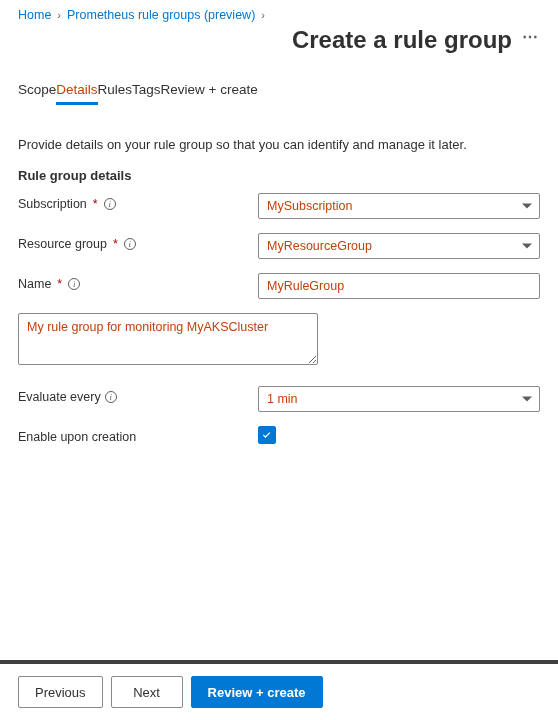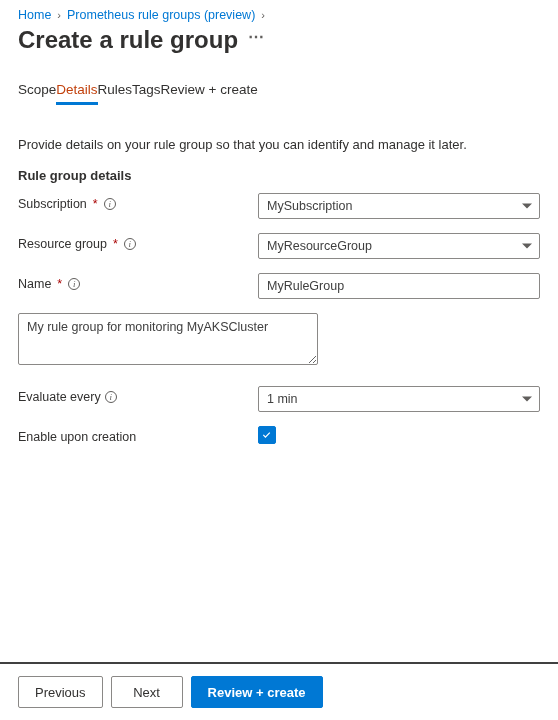--- a/index.html
+++ b/index.html
@@ -2,51 +2,51 @@
 <html><head>
 <meta charset="utf-8">
 <style>
   * { box-sizing: border-box; }
   html, body { margin:0; padding:0; width:558px; height:720px; font-family: "Segoe UI", Tahoma, sans-serif; color:#323130; background:#fff; }
   body { display:flex; flex-direction:column; }
   .content { flex:1; overflow:hidden; padding:6px 18px 0 18px; }
   .breadcrumb { font-size:12.5px; color:#605e5c; margin-top:2px; margin-bottom:4px; display:flex; align-items:center; gap:4px; }
   .breadcrumb a { color:#0078d4; text-decoration:none; cursor:pointer; }
   .breadcrumb .chev { color:#605e5c; font-size:11px; padding:0 2px;}
-  h1.title { font-size:24px; font-weight:600; margin:2px 0 6px 0; display:flex; align-items:center; gap:10px;}
+  h1.title { font-size:24px; font-weight:600; margin:2px 0 6px 0; display:flex; align-items:center; gap:10px;justify-content:flex-end;}
   .title .dots { color:#605e5c; font-size:16px; letter-spacing:2px; cursor:pointer; line-height:1; padding-bottom:6px;}
   .tabs { display:flex; margin-top:22px; border-bottom:0; font-size:13.5px; }
   .tab { padding:6px 0 8px 0; color:#323130; cursor:pointer; position:relative; }
   .tab.active { font-weight:400; color:#c2410c; }
   .tab.active::after { content:""; position:absolute; left:0; right:0; bottom:0; height:3px; background:#0078d4; }
   .body { margin-top:32px; font-size:13px; }
   .intro { margin-bottom:16px; color:#323130; }
   .section-head { font-weight:700; font-size:13px; margin-bottom:10px; }
   .row { display:flex; align-items:flex-start; margin-bottom:14px; min-height:26px; }
   .labelcol { width:240px; padding-top:4px; display:flex; align-items:center; gap:4px; font-size:12.5px; color:#323130;}
   .labelcol .req { color:#a80000; margin-left:2px; margin-right:2px; }
   .info { display:inline-flex; width:12px; height:12px; border:1px solid #605e5c; border-radius:50%; align-items:center; justify-content:center; font-size:9px; color:#605e5c; cursor:default; font-family:Georgia, serif; font-style:italic;}
   .fieldcol { flex:1; max-width:300px; }
   .select, .textin, .textarea {
     width:100%; border:1px solid #8a8886; border-radius:2px; background:#fff;
-    font-family:inherit; font-size:12.5px; color:#404040; padding:4px 24px 4px 8px;
+    font-family:inherit; font-size:12.5px; color:#c2410c; padding:4px 24px 4px 8px;
     height:26px; appearance:none; -webkit-appearance:none; -moz-appearance:none;
     background-image: none;
   }
   .sel-wrap { position:relative; }
   .sel-wrap::after{
     content:""; position:absolute; right:8px; top:50%; width:0;height:0;
     border-left:5px solid transparent;border-right:5px solid transparent;border-top:5px solid #605e5c;
     transform:translateY(-50%); pointer-events:none;
   }
   .textin { padding-right:8px; }
   .textarea { height:52px; padding:6px 8px; resize:both; }
   .check { width:18px; height:18px; border:1px solid #0078d4; background:#0078d4; border-radius:2px; display:inline-flex; align-items:center; justify-content:center; cursor:pointer; }
   .check svg { width:14px; height:14px; }
-  .footer { border-top:2px solid #404040; padding:12px 18px; display:flex; gap:8px; }
+  .footer { border-top:4px solid #404040; padding:12px 18px; display:flex; gap:8px; }
   .btn { font-family:inherit; font-size:13px; height:32px; min-width:72px; padding:0 16px; border-radius:2px; cursor:pointer; }
   .btn.secondary { background:#fff; border:1px solid #8a8886; color:#323130; }
   .btn.primary { background:#0078d4; border:1px solid #0078d4; color:#fff; font-weight:600; min-width:112px; }
 </style>
 </head>
 <body>
 
 <div class="content">
 
   <div class="breadcrumb">

